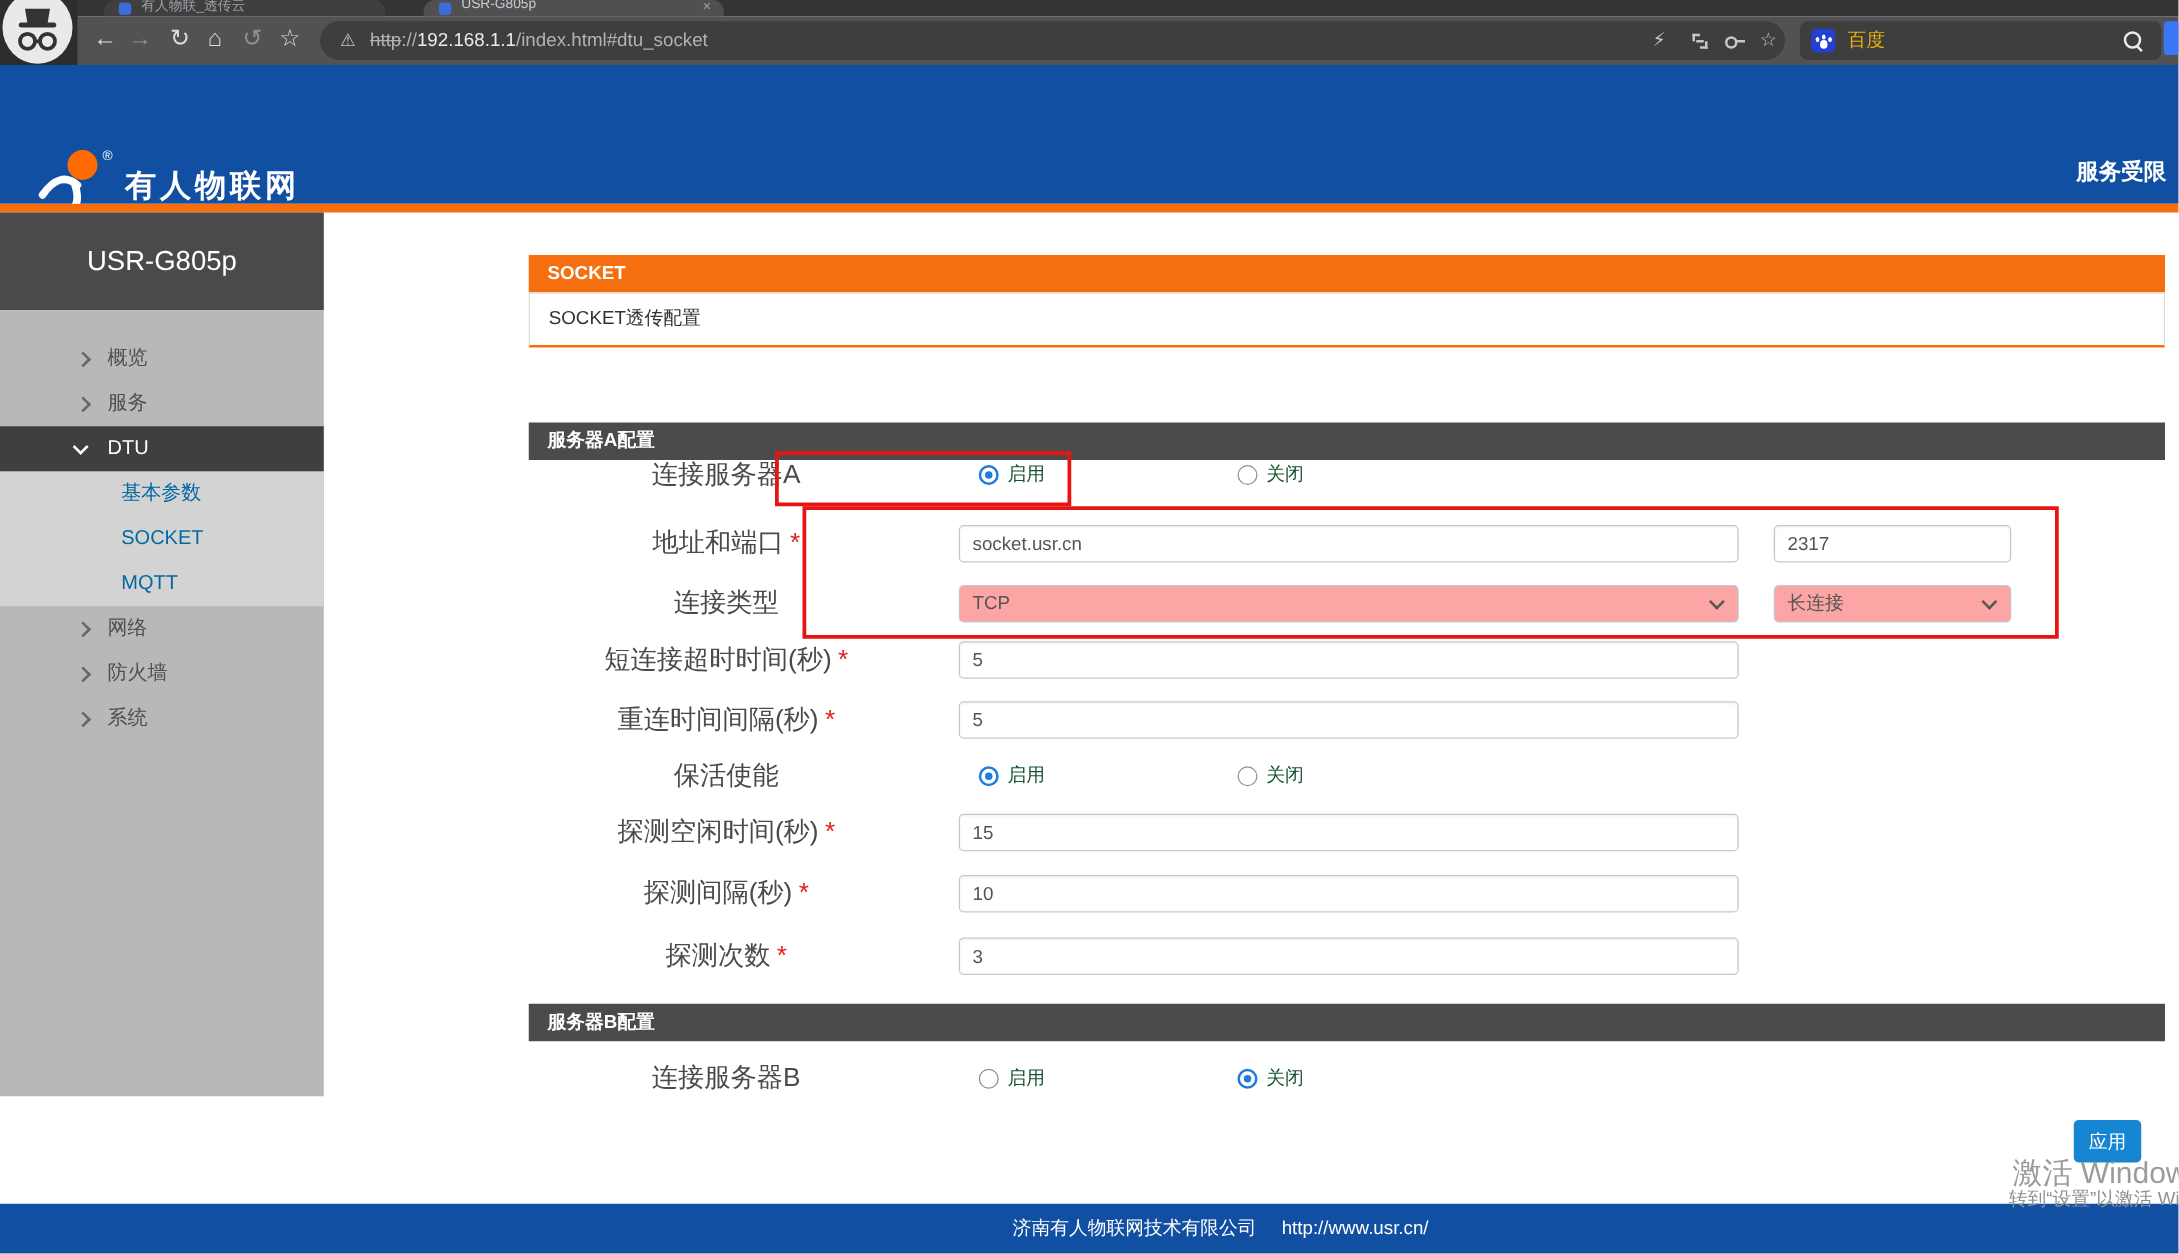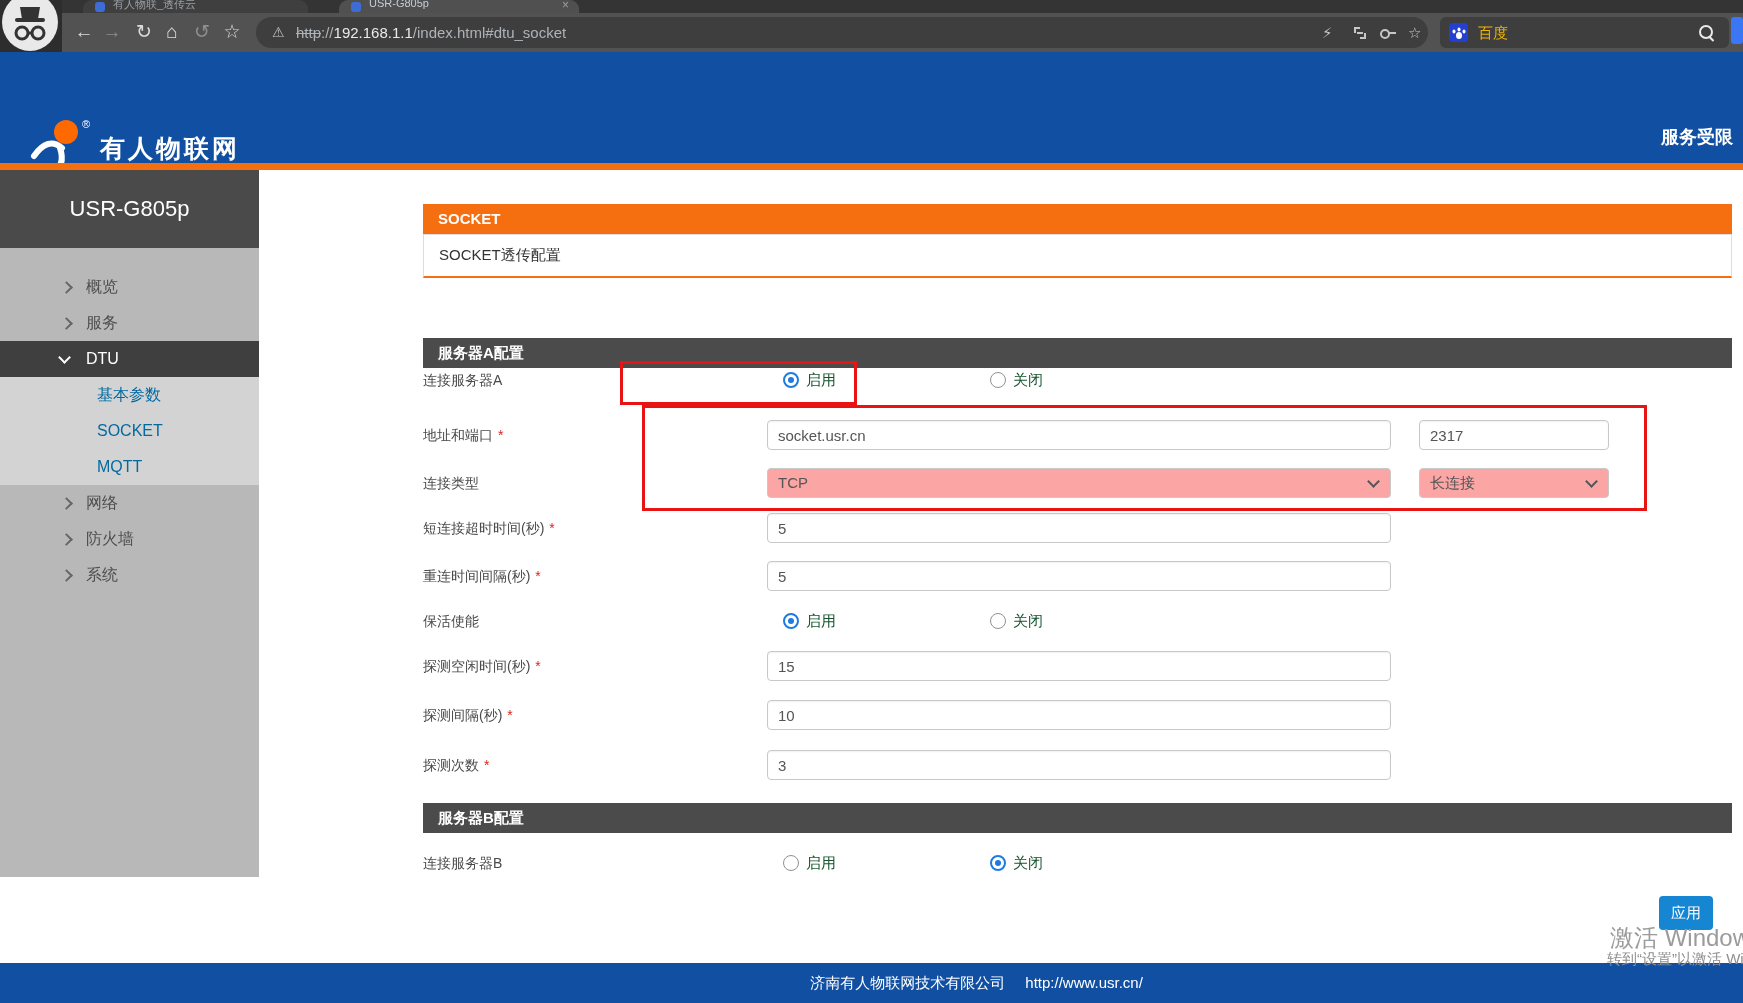--- a/index.html
+++ b/index.html
@@ -75,21 +75,21 @@
 
   
   .socket-bar{position:absolute;left:423px;top:204px;width:1309px;height:30px;background:#f56f10;
               color:#fff;font-weight:bold;font-size:15px;line-height:30px;padding-left:15px;box-sizing:border-box;}
   .socket-sub{position:absolute;left:423px;top:234px;width:1309px;height:44px;background:#fff;
               border:1px solid #ddd;border-bottom:2px solid #f56f10;box-sizing:border-box;
               font-size:15px;color:#333;line-height:40px;padding-left:15px;}
   .secbar{position:absolute;left:423px;width:1309px;height:30px;background:#4b4b4b;color:#fff;
           font-weight:bold;font-size:15px;line-height:30px;padding-left:15px;box-sizing:border-box;}
   .row{position:absolute;left:0;width:1743px;height:30px;}
-  .lbl{position:absolute;left:423px;width:316px;text-align:left;font-size:14px;color:#4a4a4a;line-height:30px;}
+  .lbl{position:absolute;left:423px;width:316px;text-align:center;font-size:21px;color:#4a4a4a;line-height:30px;}
   .req{color:#e0201d;margin-left:5px;}
   .inp{position:absolute;left:767px;top:0;width:624px;height:30px;box-sizing:border-box;
        border:1px solid #c8c8c8;border-radius:4px;padding:0 10px;font-size:15px;color:#555;
        background:#fff;box-shadow:inset 0 1px 2px rgba(0,0,0,.06);font-family:inherit;}
   .inp.port{left:1419px;width:190px;}
   .sel{position:absolute;left:767px;top:0;width:624px;height:30px;box-sizing:border-box;
        border:1px solid #c8c8c8;border-radius:4px;line-height:28px;padding-left:10px;font-size:15px;
        color:#555;background:#fca5a5;cursor:pointer;}
   .sel.mode{left:1419px;width:190px;}
   .chev{position:absolute;right:12px;top:8px;width:7px;height:7px;

